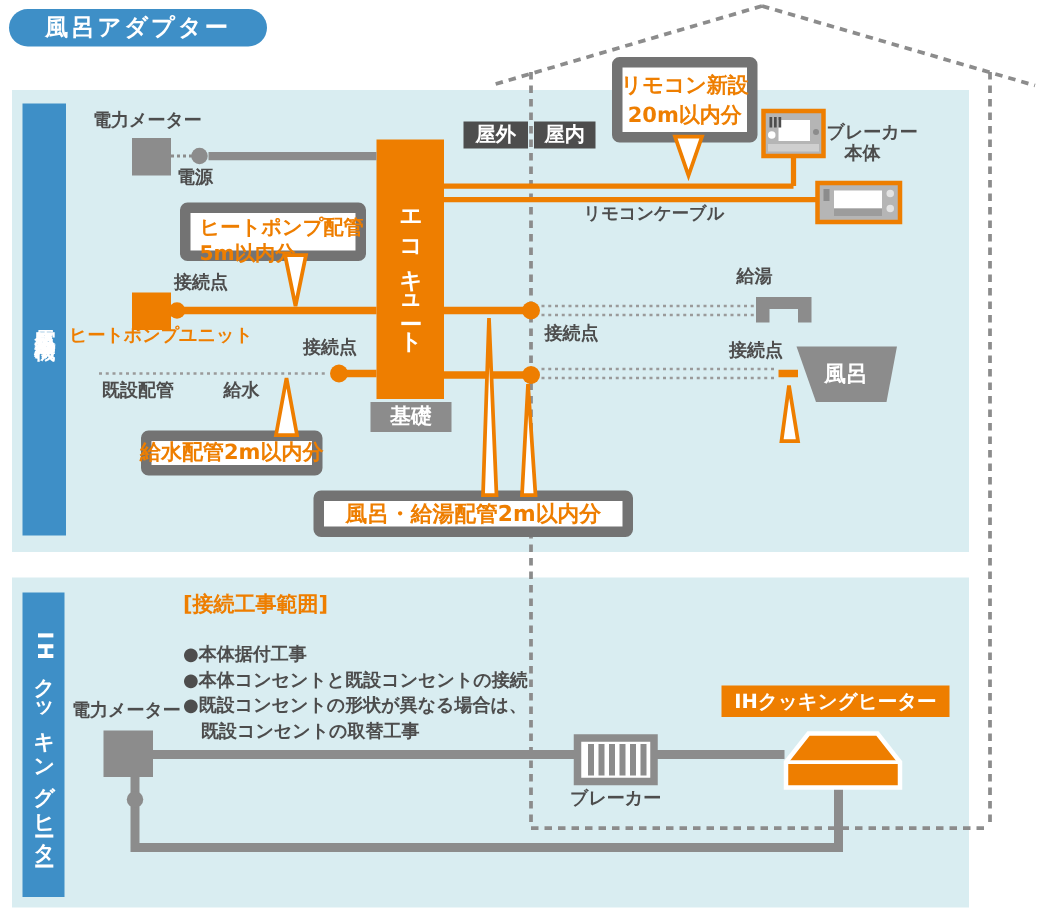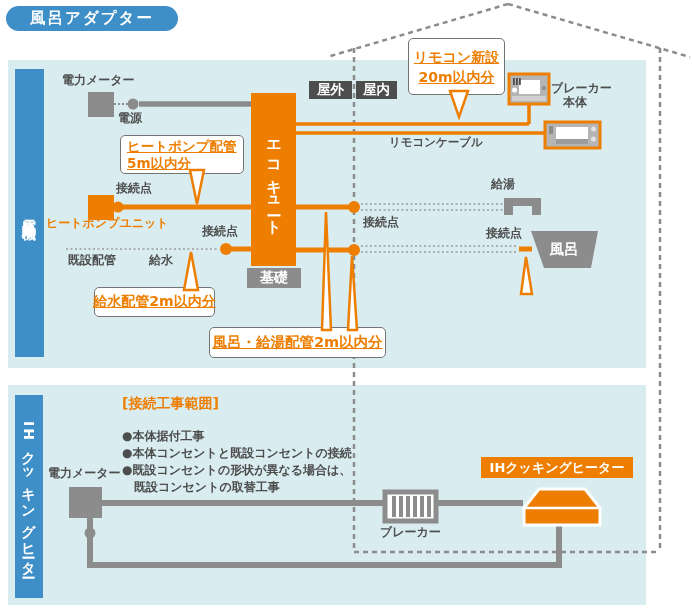--- a/index.html
+++ b/index.html
@@ -15,22 +15,22 @@
   .vtext{writing-mode:vertical-rl;text-orientation:mixed;color:#fff;font-weight:bold;
          letter-spacing:2px;white-space:nowrap;}
   .badge{background:#3e8fc7;border-radius:13px;display:flex;align-items:center;justify-content:center;
          color:#fff;font-weight:bold;font-size:15.5px;letter-spacing:2px;}
   .lbl{font-weight:bold;color:#4d4d4d;font-size:12px;white-space:nowrap;line-height:1.15;}
   .lbl.orange{color:#ee7e00;}
   .darkbox{background:#4d4d4d;color:#fff;font-weight:bold;font-size:13.5px;
            display:flex;align-items:center;justify-content:center;white-space:nowrap;}
   .graybox{background:#8c8c8c;color:#fff;font-weight:bold;font-size:14px;
            display:flex;align-items:center;justify-content:center;}
-  .callout{background:#fff;border:1px solid #737373;border-radius:5px;color:#ee7e00;
-           font-weight:bold;white-space:nowrap;text-decoration:underline;}
+  .callout{background:#fff;border:7px solid #737373;border-radius:5px;color:#ee7e00;
+           font-weight:bold;white-space:nowrap;}
   .callout.center{display:flex;flex-direction:column;align-items:center;justify-content:center;}
   .orangebox{background:#ee7e00;color:#fff;font-weight:bold;display:flex;
              align-items:center;justify-content:center;white-space:nowrap;}
   .note{color:#4d4d4d;font-weight:bold;font-size:11px;line-height:15px;white-space:nowrap;}
 </style>
 </head>
 <body>
 
 <div id="app">
 
@@ -72,21 +72,21 @@
     <div>5m以内分</div>
   </div>
 
   <div class="abs callout center z2" style="left:408px;top:38px;width:97px;height:57px;font-size:14px;line-height:20px;">
     <div>リモコン新設</div>
     <div>20m以内分</div>
   </div>
 
   <div class="abs callout center z2" style="left:94px;top:287px;width:121px;height:30px;font-size:14px;">給水配管2m以内分</div>
 
-  <div class="abs callout center z2" style="left:209px;top:327px;width:177px;height:31px;font-size:14.5px;">風呂・給湯配管2m以内分</div>
+  <div class="abs callout center z2" style="left:209px;top:327px;width:213px;height:31px;font-size:14.5px;">風呂・給湯配管2m以内分</div>
 
 
   <div class="abs z2" style="left:69px;top:487px;width:33px;height:31px;background:#8c8c8c;"></div>
   <div class="abs orangebox z2" style="left:481px;top:457px;width:152px;height:21px;font-size:13px;">IHクッキングヒーター</div>
 
   <svg class="abs svgfront" style="left:0;top:0;" width="692" height="611">
 
     <g>
       <path d="M114,104 H128" stroke="#8c8c8c" stroke-width="2" stroke-dasharray="2,2"></path>
       <circle cx="133" cy="104" r="5.5" fill="#8c8c8c"></circle>

